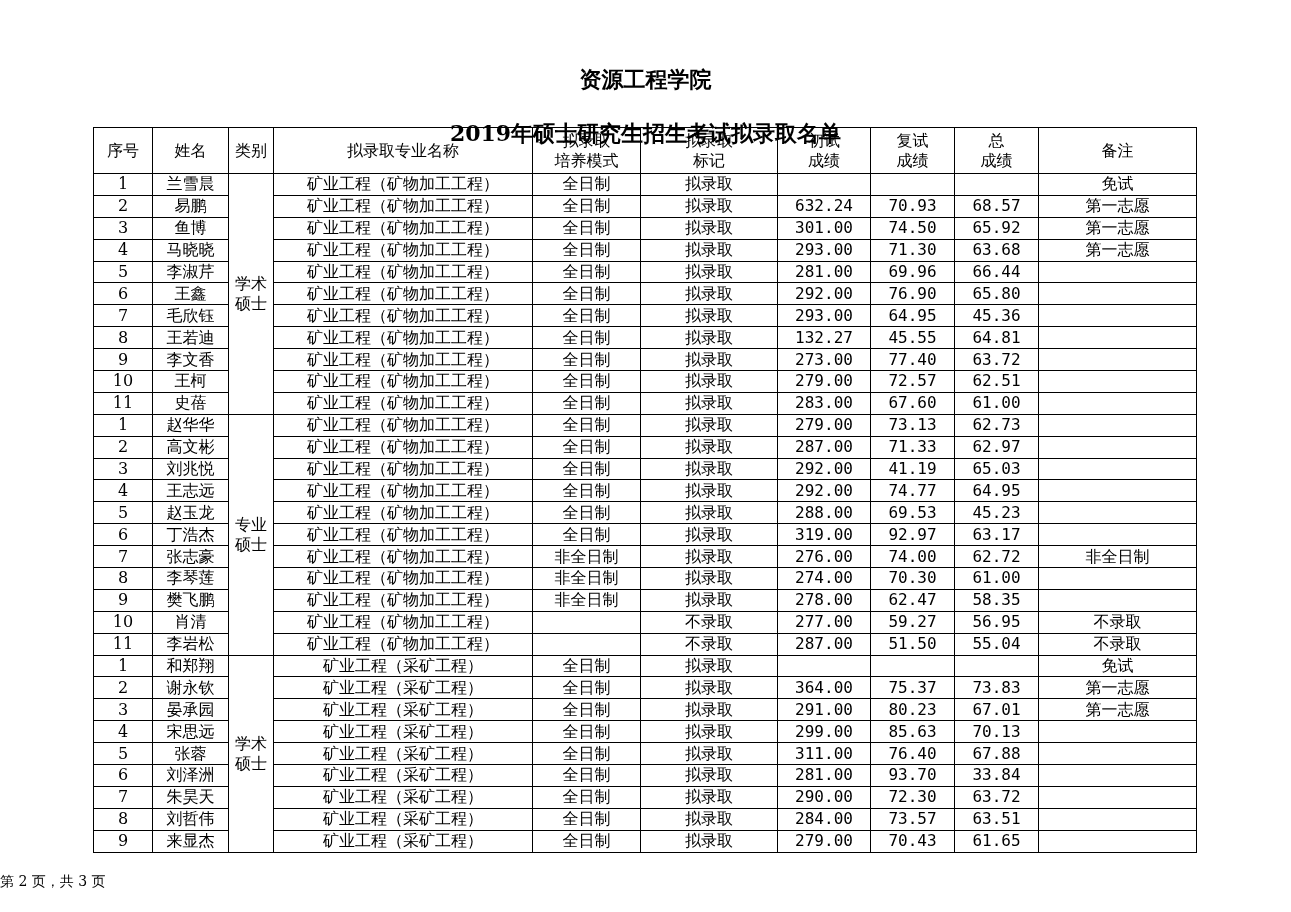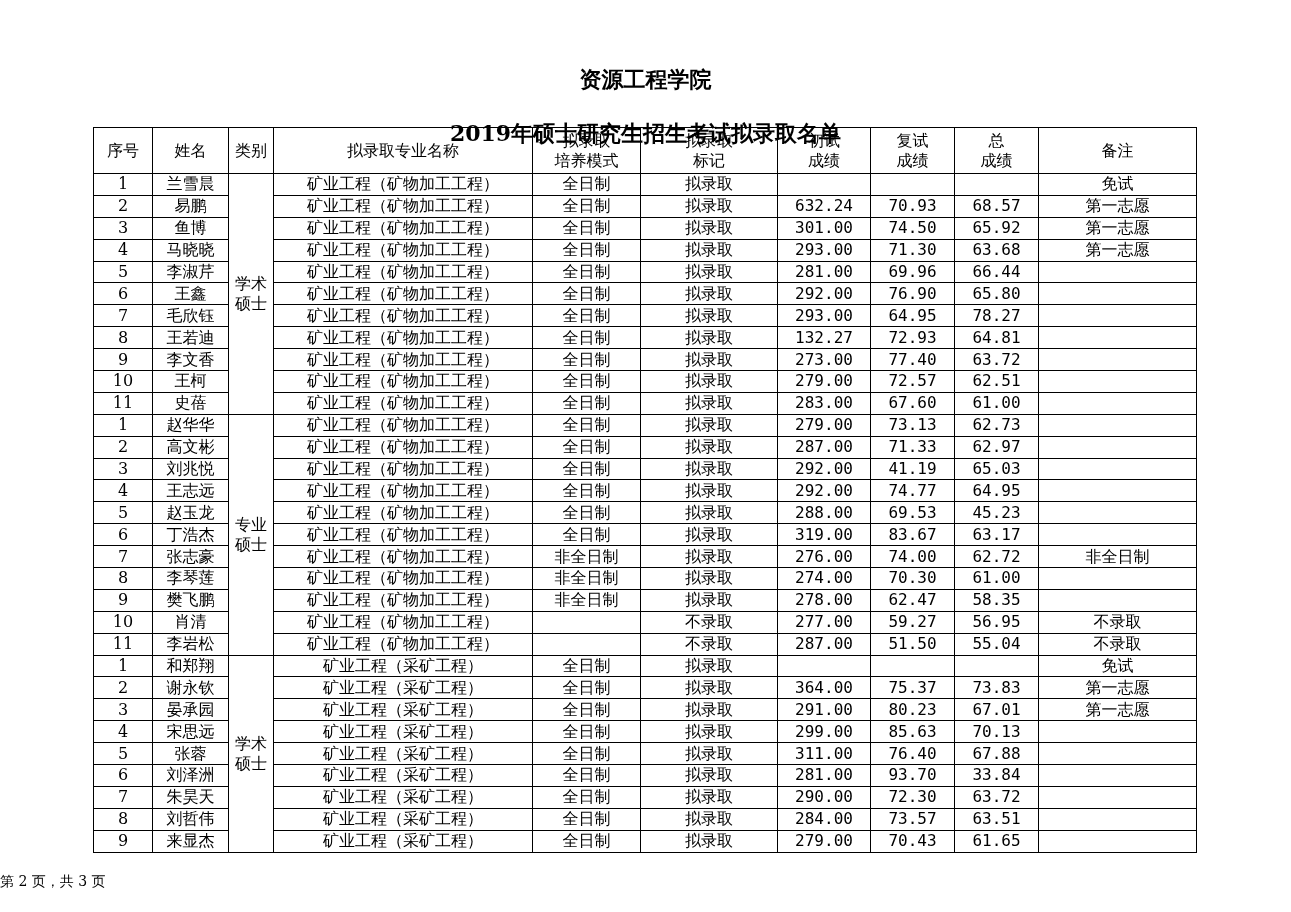--- a/index.html
+++ b/index.html
@@ -141,31 +141,31 @@
         <td></td>
       </tr>
       <tr>
         <td>7</td>
         <td>毛欣钰</td>
         <td>矿业工程（矿物加工工程）</td>
         <td>全日制</td>
         <td>拟录取</td>
         <td class="num">293.00</td>
         <td class="num">64.95</td>
-        <td class="num">78.27</td>
+        <td class="num">45.36</td>
         <td></td>
       </tr>
       <tr>
         <td>8</td>
         <td>王若迪</td>
         <td>矿业工程（矿物加工工程）</td>
         <td>全日制</td>
         <td>拟录取</td>
         <td class="num">132.27</td>
-        <td class="num">72.93</td>
+        <td class="num">45.55</td>
         <td class="num">64.81</td>
         <td></td>
       </tr>
       <tr>
         <td>9</td>
         <td>李文香</td>
         <td>矿业工程（矿物加工工程）</td>
         <td>全日制</td>
         <td>拟录取</td>
         <td class="num">273.00</td>
@@ -254,21 +254,21 @@
         <td class="num">45.23</td>
         <td></td>
       </tr>
       <tr>
         <td>6</td>
         <td>丁浩杰</td>
         <td>矿业工程（矿物加工工程）</td>
         <td>全日制</td>
         <td>拟录取</td>
         <td class="num">319.00</td>
-        <td class="num">83.67</td>
+        <td class="num">92.97</td>
         <td class="num">63.17</td>
         <td></td>
       </tr>
       <tr>
         <td>7</td>
         <td>张志豪</td>
         <td>矿业工程（矿物加工工程）</td>
         <td>非全日制</td>
         <td>拟录取</td>
         <td class="num">276.00</td>

